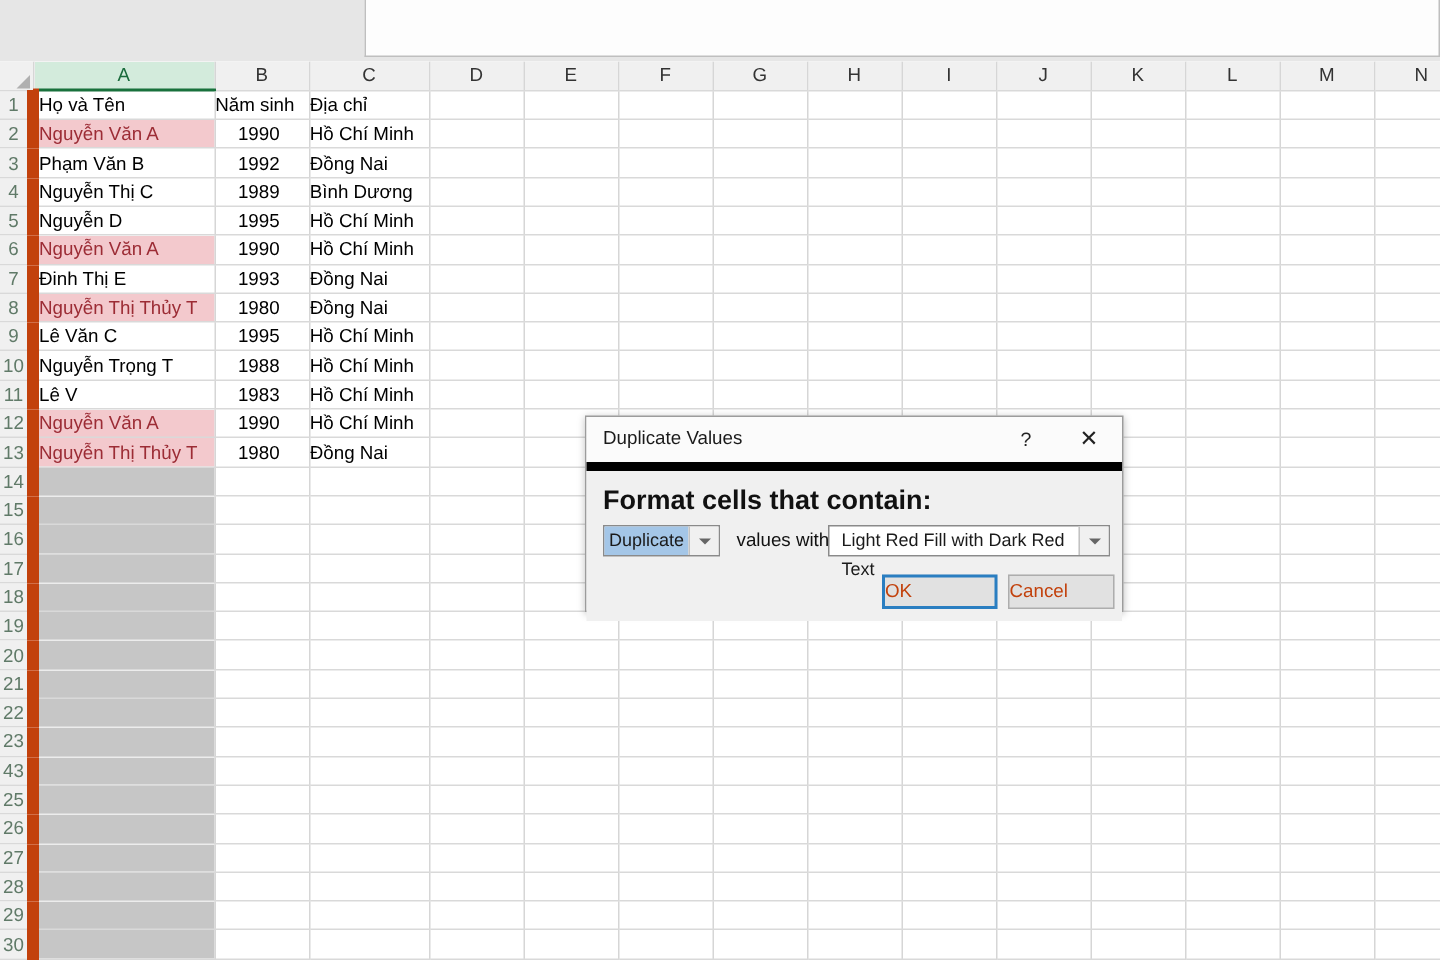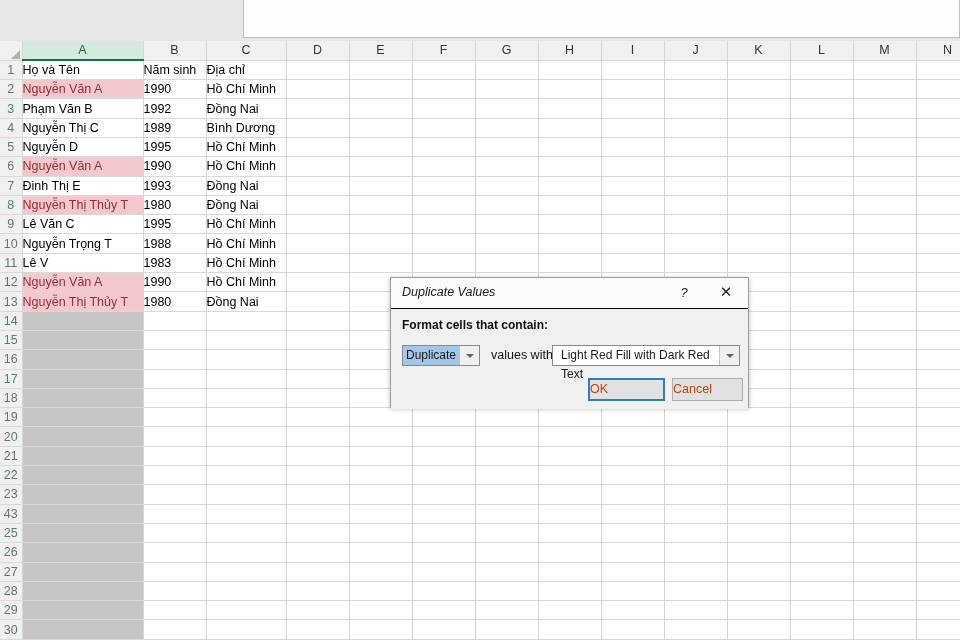--- a/index.html
+++ b/index.html
@@ -92,31 +92,31 @@
     background: #f0f0f0;
     color: #607a68;
     text-align: center;
     font-size: 11.5px;
     border-right: 1px solid #b6b6b6;
     border-bottom: 1px solid #d3d3d3;
   }
 
   
   td.cell { background: #ffffff; color: #000000; padding: 0 3px; }
-  td.cell.num { text-align: left; padding-right: 4px; }
+  td.cell.num { text-align: center; padding-right: 4px; }
 
   
   td.cell.dup {
     background: #f3c9cd;
     color: #9c2c35;
   }
 
   
   td.colA {
-    border-left: 1px solid #c2410c;
+    border-left: 8px solid #c2410c;
     border-right: 2px solid #17703c;
   }
   td.colA.empty-sel { background: #c6c6c6; }
 
   
   col.w-rh { width: 22px; }
   col.w-a  { width: 121px; }
   col.w-b  { width: 63px; }
   col.w-c  { width: 80px; }
   col.w-d  { width: 63px; }
@@ -128,22 +128,21 @@
     width: 359px; height: 131px;
     background: #f0f0f0;
     border: 1px solid #9c9c9c;
     box-shadow: 0 1px 5px rgba(0,0,0,0.25);
     box-sizing: border-box;
   }
   .dlg-title {
     position: relative;
     height: 30px;
     background: #fbfbfb;
-    border-bottom: 1px solid #000000;
-    font-style: italic;
+    border-bottom: 6px solid #000000;
   }
   .dlg-title .t {
     position: absolute; left: 11px; top: 7px;
     font-size: 12.5px; color: #1a1a1a;
   }
   .dlg-title .help {
     position: absolute; right: 54px; top: 5px;
     width: 20px; height: 20px;
     font-size: 13px; color: #222;
     text-align: center; line-height: 20px;
@@ -157,21 +156,21 @@
     cursor: pointer;
     font-family: "DejaVu Sans", sans-serif;
   }
   .dlg-body {
     position: relative;
     height: 100px;
     background: #f0f0f0;
   }
   .dlg-label {
     position: absolute; left: 11px; top: 9px;
-    font-size: 12px; font-weight: bold; color: #111;
+    font-size: 18px; font-weight: bold; color: #111;
   }
 
   
   .combo1 {
     position: absolute; left: 11px; top: 36px;
     width: 78px; height: 21px;
     background: #ffffff;
     border: 1px solid #8a8a8a;
     box-sizing: border-box;
     display: flex;

